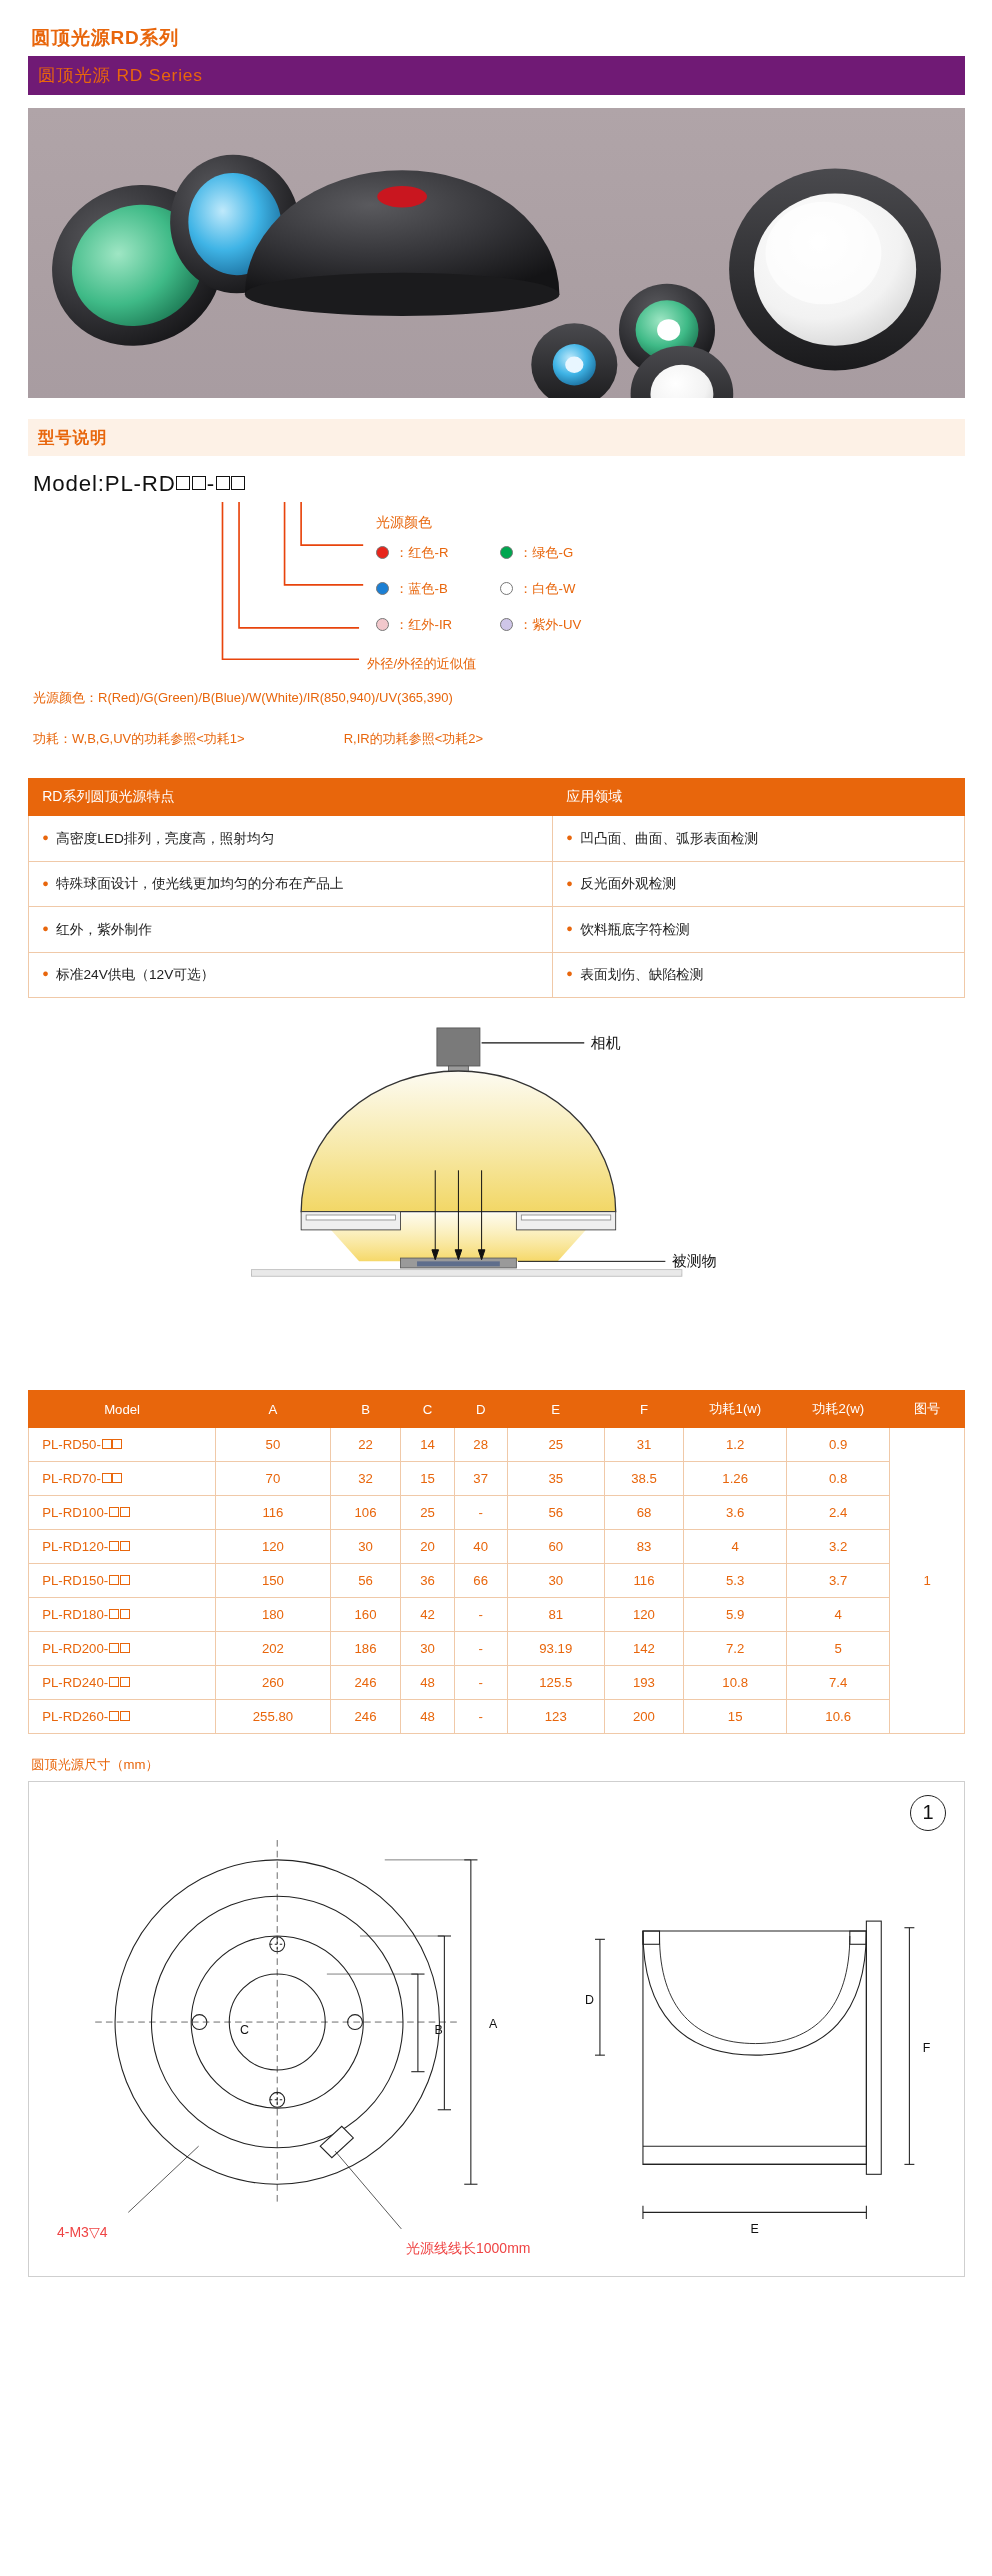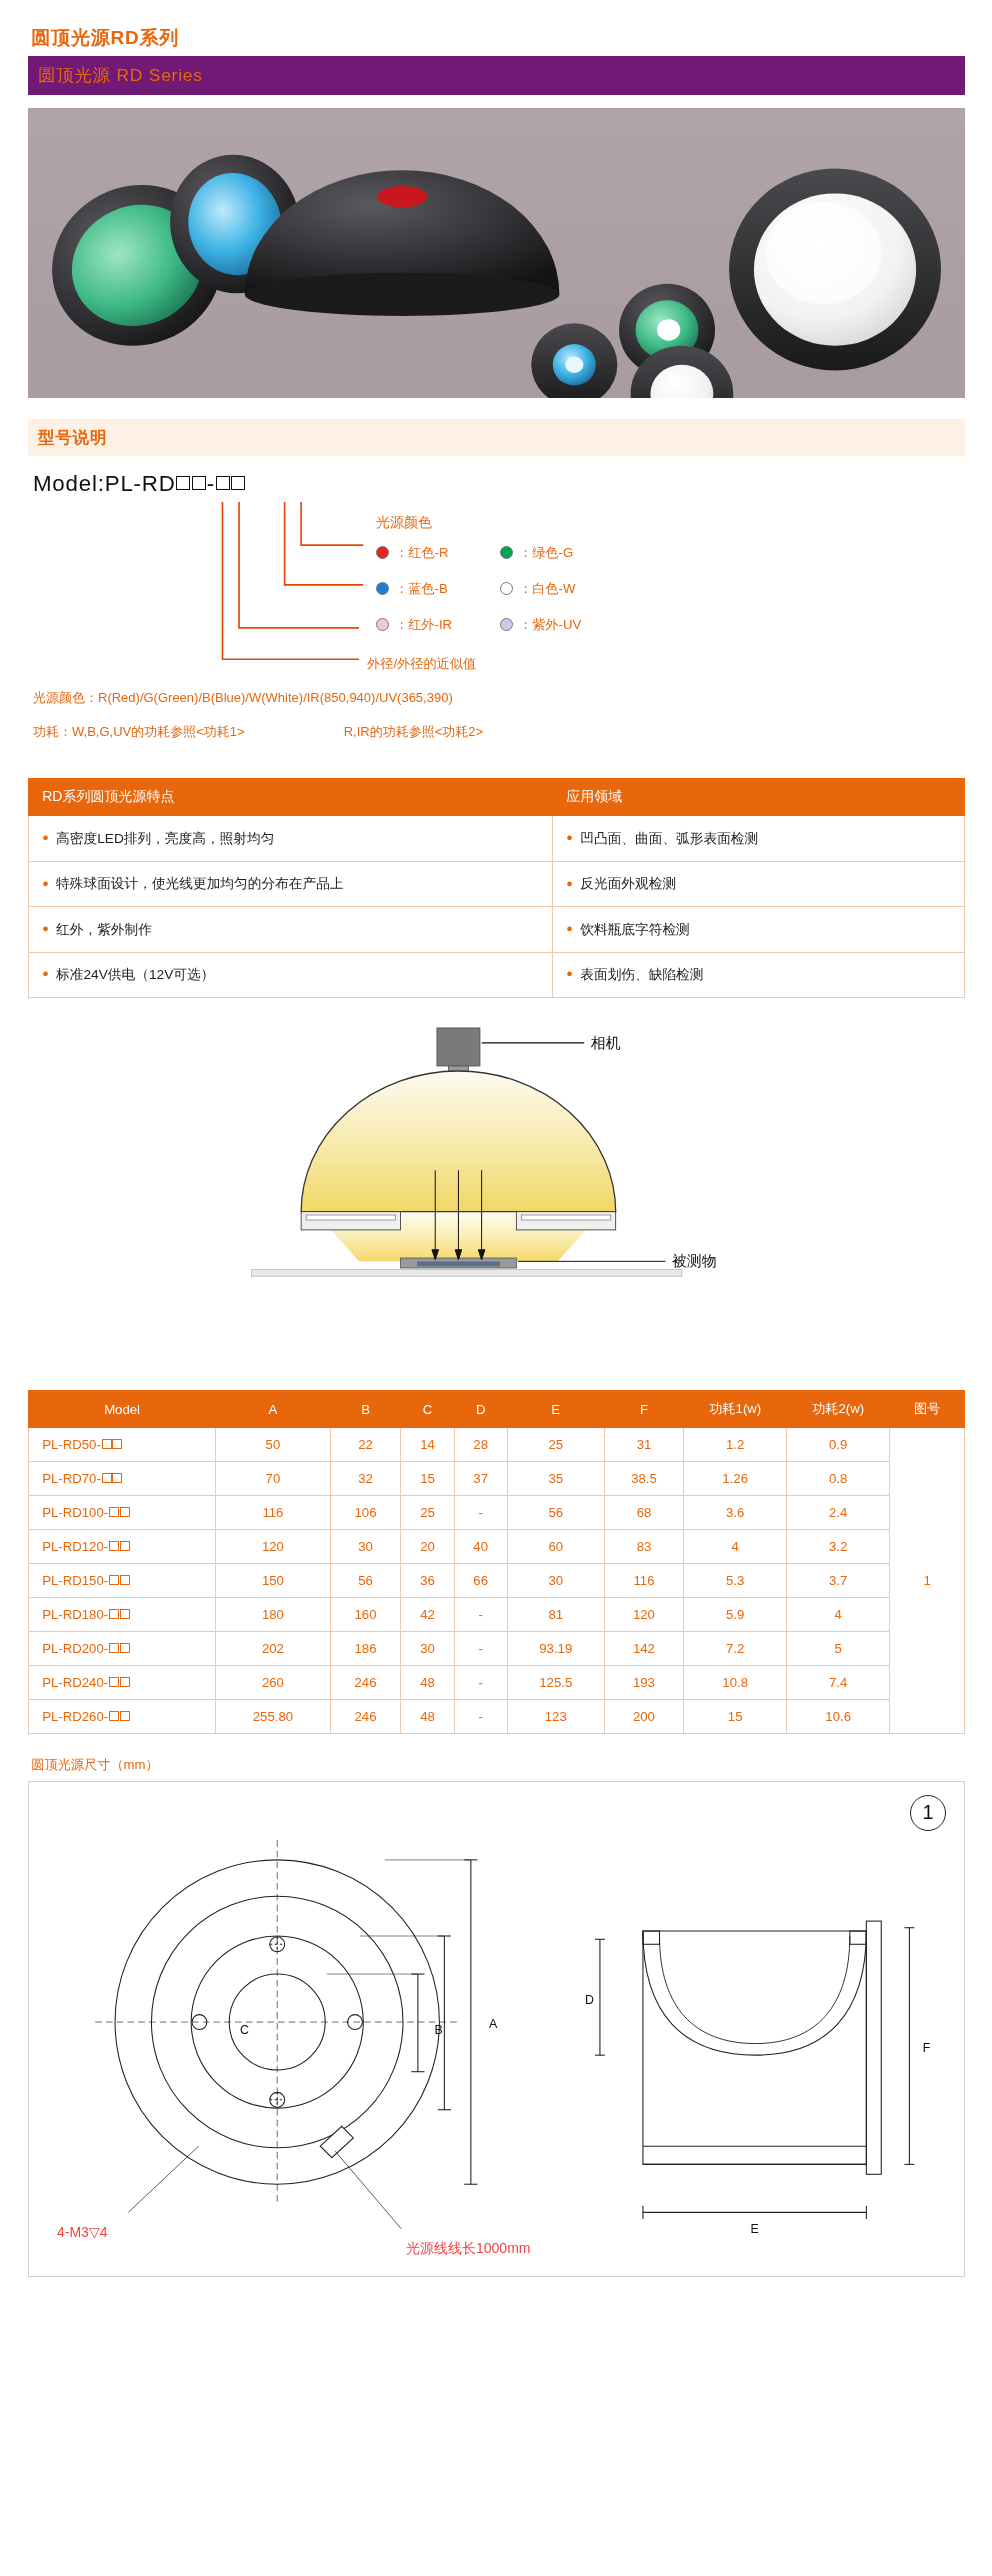--- a/index.html
+++ b/index.html
@@ -56,21 +56,21 @@
   }
   .legend-title { color:#E8660C; font-size:14px; }
   .legend-grid {
     display:grid; grid-template-columns:124px 124px; row-gap:18px;
     font-size:13.2px; color:#E8660C; margin-top:11.6px;
   }
   .legend-item { display:flex; align-items:center; gap:5.8px; white-space:nowrap; }
   .dot { width:13.2px; height:13.2px; border-radius:50%; border:0.8px solid #777; display:inline-block; }
 
   .note-line { color:#E8660C; font-size:13px; margin-top:5px; padding-left:5px; }
-  .note-row { display:flex; gap:99px; color:#E8660C; font-size:13px; padding-left:5px; margin-top:16px;}
+  .note-row { display:flex; gap:99px; color:#E8660C; font-size:13px; padding-left:5px; margin-top:23px;}
 
   
   table.feat { width:100%; border-collapse:collapse; margin-top:34px; }
   table.feat th {
     background:#E8660C; color:#fff; font-size:14px; font-weight:normal;
     text-align:left; padding:9px 13.2px; border:0.8px solid #E8660C;
   }
   table.feat td {
     border:0.8px solid #F0C9A8; padding:11.6px 13.2px; font-size:13.7px; color:#222;
     vertical-align:middle; line-height:1.55;

